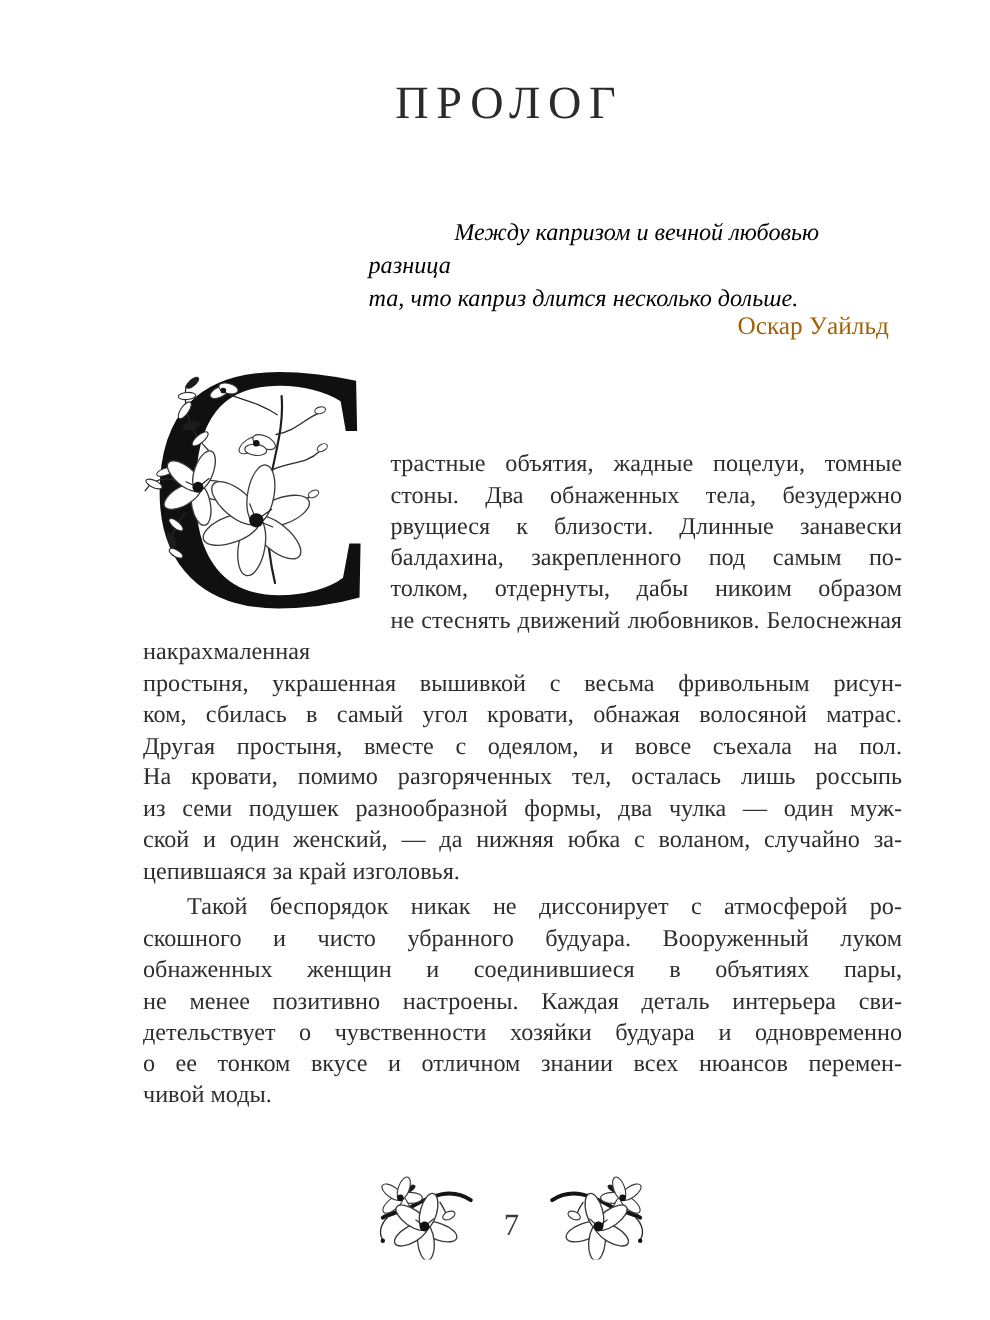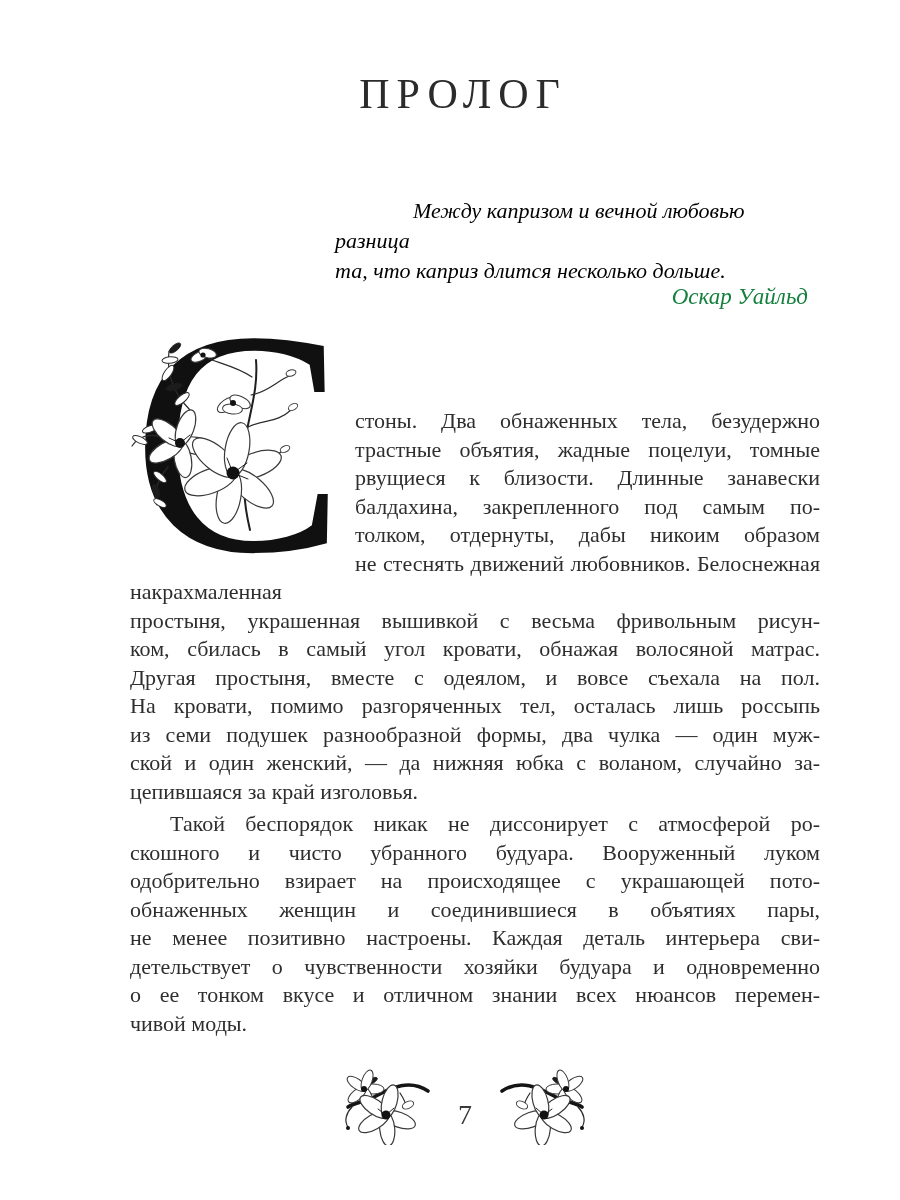--- a/index.html
+++ b/index.html
@@ -13,21 +13,21 @@
   }
   .epigraph{
     position:absolute;top:196px;left:335px;width:466px;
     font-style:italic;font-size:22px;line-height:30px;color:#000000;
   }
   .epigraph .line{text-align:left;text-align-last:left;}
   .epigraph .line:first-child{text-indent:78px;}
   .epigraph-author{
     position:absolute;top:284px;left:130px;width:690px;margin:0;
     text-align:right;padding-right:12px;box-sizing:border-box;
-    font-size:23px;color:#15803d;font-style:italic;
+    font-size:23px;color:#a16207;
   }
   .body-text{
     position:absolute;top:407px;left:130px;width:690px;
     font-size:22px;line-height:28.5px;color:#2e2e2e;
   }
   .line{text-align:justify;text-align-last:justify;}
   .line.last{text-align-last:left;}
   .para2{margin-top:4px;}
   .para2 .line:first-child{text-indent:40px;}
   .dropcap-float{
@@ -130,39 +130,38 @@
             <ellipse class="petal" cx="24" cy="0" rx="27" ry="12" transform="rotate(160)"></ellipse>
             <ellipse class="petal" cx="24" cy="0" rx="27" ry="12" transform="rotate(220)"></ellipse>
             <ellipse class="petal" cx="24" cy="0" rx="27" ry="12" transform="rotate(280)"></ellipse>
             <line class="stamen" x1="0" y1="0" x2="14" y2="-10"></line>
             <line class="stamen" x1="0" y1="0" x2="-6" y2="-15"></line>
             <line class="stamen" x1="0" y1="0" x2="15" y2="6"></line>
             <circle class="fcenter" r="6.5"></circle>
           </g>
         </svg>
         </span>
-    <div class="line">стоны. Два обнаженных тела, безудержно</div>
-        <div class="line">трастные объятия, жадные поцелуи, томные</div>
+    <div class="line">трастные объятия, жадные поцелуи, томные</div>
+        <div class="line">стоны. Два обнаженных тела, безудержно</div>
         <div class="line">рвущиеся к близости. Длинные занавески</div>
         <div class="line">балдахина, закрепленного под самым по-</div>
         <div class="line">толком, отдернуты, дабы никоим образом</div>
         <div class="line">не стеснять движений любовников. Белоснежная накрахмаленная</div>
         <div class="line">простыня, украшенная вышивкой с весьма фривольным рисун-</div>
         <div class="line">ком, сбилась в самый угол кровати, обнажая волосяной матрас.</div>
         <div class="line">Другая простыня, вместе с одеялом, и вовсе съехала на пол.</div>
         <div class="line">На кровати, помимо разгоряченных тел, осталась лишь россыпь</div>
         <div class="line">из семи подушек разнообразной формы, два чулка — один муж-</div>
         <div class="line">ской и один женский, — да нижняя юбка с воланом, случайно за-</div>
         <div class="line last">цепившаяся за край изголовья.</div>
       </div>
 
     <div class="para2">
         <div class="line">Такой беспорядок никак не диссонирует с атмосферой ро-</div>
         <div class="line">скошного и чисто убранного будуара. Вооруженный луком</div>
-        <div class="line">одобрительно взирает на происходящее с украшающей пото-</div>
         <div class="line">обнаженных женщин и соединившиеся в объятиях пары,</div>
         <div class="line">не менее позитивно настроены. Каждая деталь интерьера сви-</div>
         <div class="line">детельствует о чувственности хозяйки будуара и одновременно</div>
         <div class="line">о ее тонком вкусе и отличном знании всех нюансов перемен-</div>
         <div class="line last">чивой моды.</div>
       </div>
   </div>
 
   <div class="page-footer">
     <svg class="ornament" width="92" height="78" viewBox="0 0 92 78">

